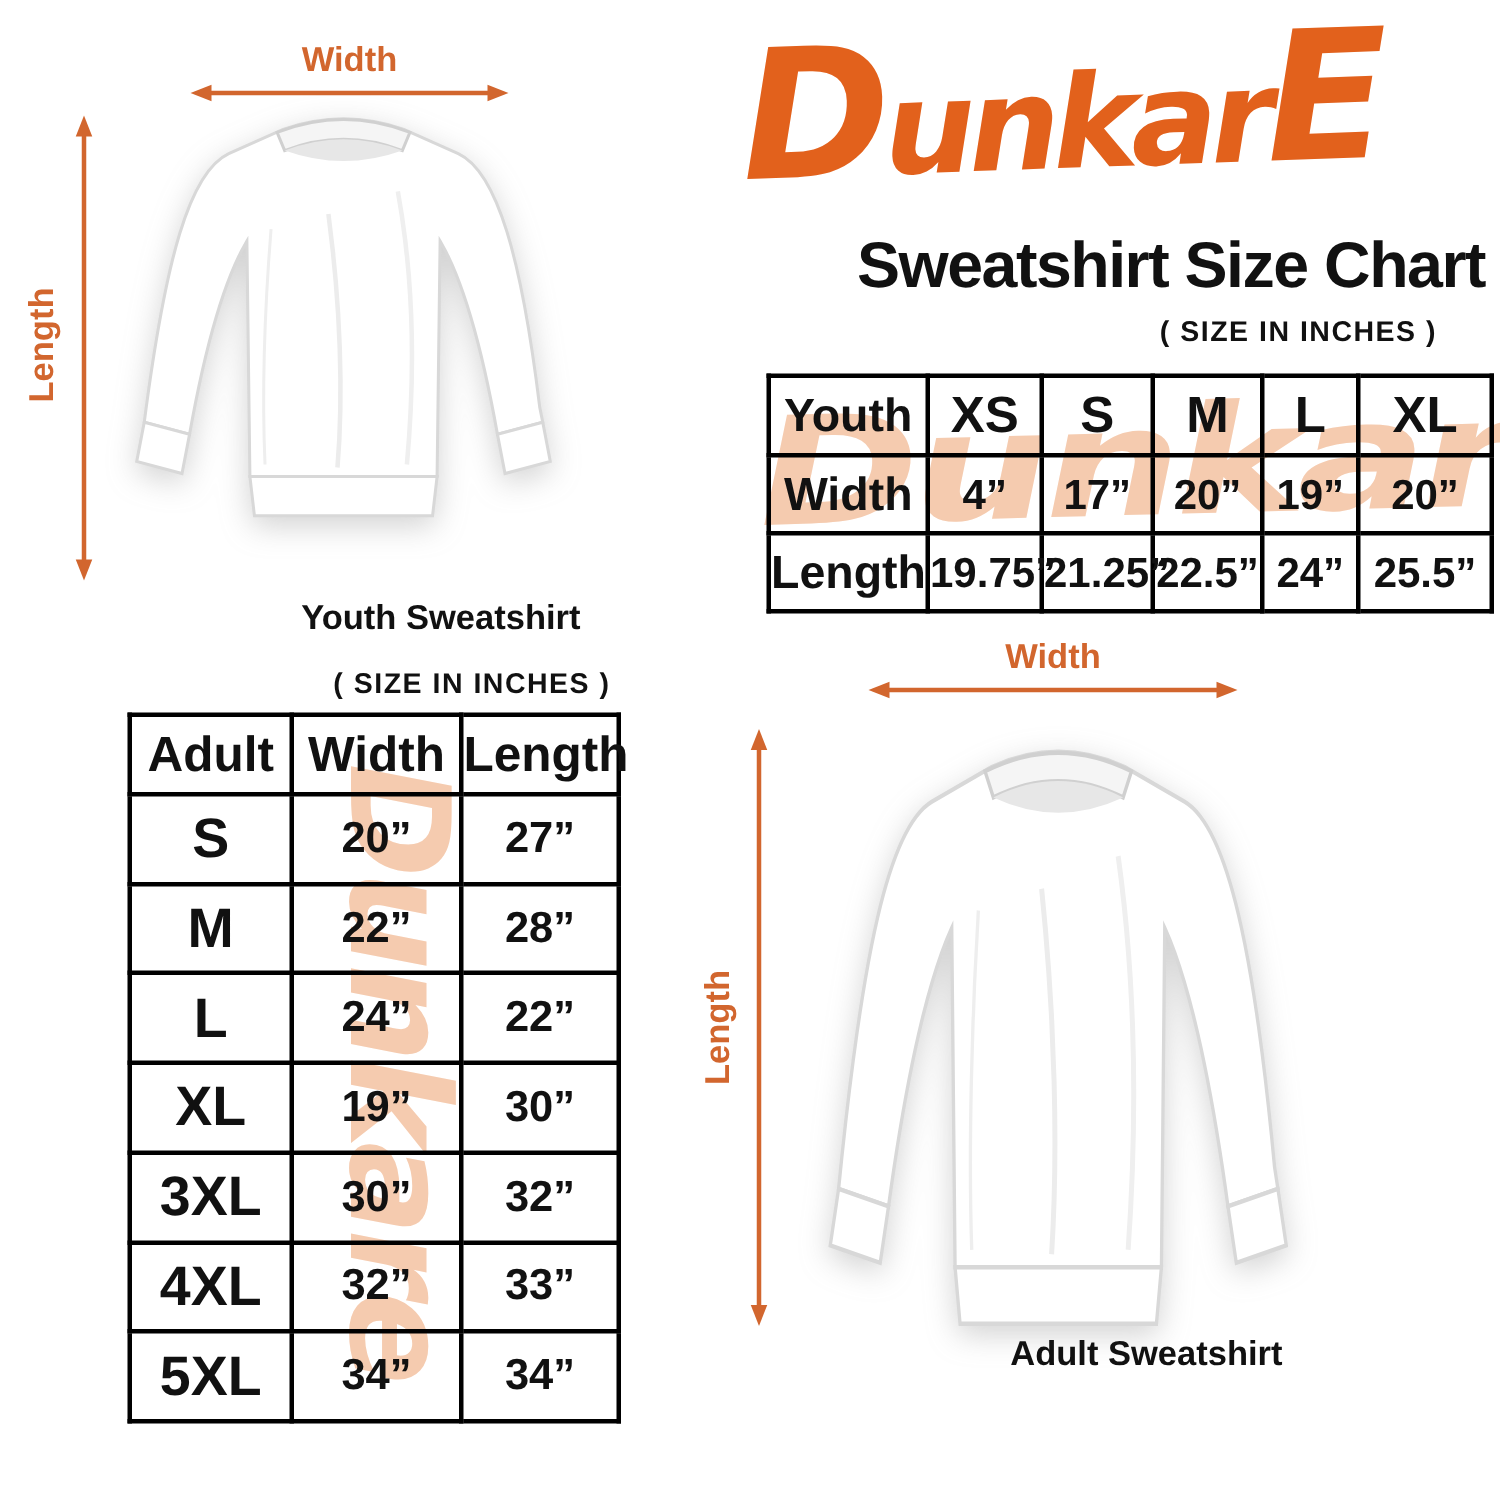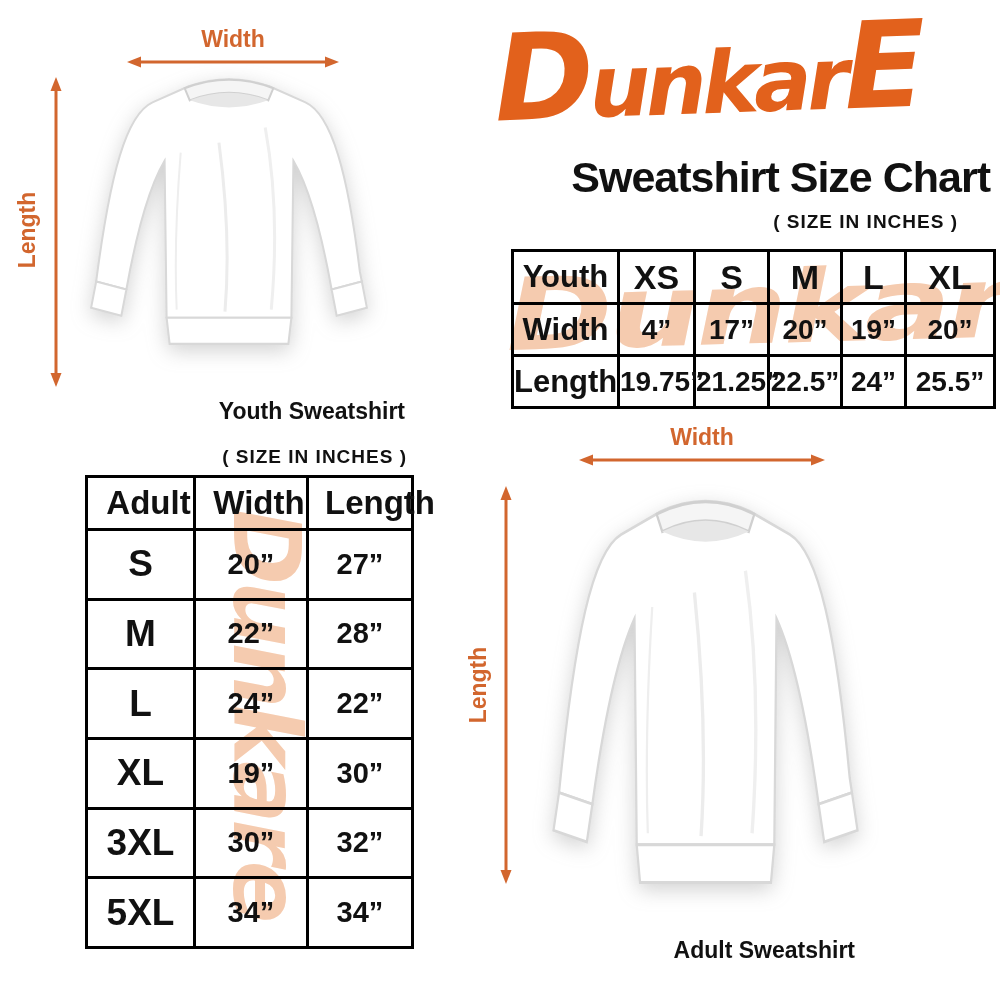--- a/index.html
+++ b/index.html
@@ -31,21 +31,21 @@
   .size-table th, .size-table td {
     border:3px solid #000; text-align:center; vertical-align:middle;
     padding:0; color:#111; background:transparent;
   }
   .youth-table { left:511px; top:249px; width:482px; height:158px; }
   .youth-table .corner      { font-size:31px; font-weight:bold; }
   .youth-table .size-head   { font-size:34px; font-weight:bold; }
   .youth-table .dim-head    { font-size:31px; font-weight:bold; }
   .youth-table .val         { font-size:28px; font-weight:bold; }
   .adult-table { left:85px; top:475px; width:326px; height:474px; }
-  .adult-table th.col-head  { font-size:33px; font-weight:bold;padding-left:16px; }
+  .adult-table th.col-head  { font-size:33px; font-weight:bold; }
   .adult-table th.size-cell { font-size:37px; font-weight:bold; }
   .adult-table td.val       { font-size:29px; font-weight:bold; }
   .size-note-adult {
     position:absolute; left:85px; top:446px; width:322px; text-align:right;
     font-size:19px; font-weight:bold; letter-spacing:1px; z-index:3;
   }
   
   .watermark {
     position:absolute; z-index:1; color:#F5CBAF; font-weight:bold;
     font-style:italic; white-space:nowrap; line-height:1;
@@ -96,21 +96,21 @@
     <path d="M 120 34 Q 160 20 200 34 L 236 50 C 262 62 278 120 290 218 L 292 228 L 262 236 C 252 180 240 135 224 108 L 222 264 L 98 264 L 96 108 C 80 135 68 180 58 236 L 28 228 C 42 120 58 62 84 50 Z" fill="#ffffff" stroke="#d8d8d8" stroke-width="2"></path>
     <path d="M 28 228 L 58 236 L 53 262 L 23 254 Z" fill="#ffffff" stroke="#d8d8d8" stroke-width="2"></path>
     <path d="M 292 228 L 262 236 L 267 262 L 297 254 Z" fill="#ffffff" stroke="#d8d8d8" stroke-width="2"></path>
     <path d="M 98 264 L 222 264 L 219 290 L 101 290 Z" fill="#ffffff" stroke="#d8d8d8" stroke-width="2"></path>
     <path d="M 150 90 C 158 150 160 210 156 258" stroke="#ececec" stroke-width="3" fill="none"></path>
     <path d="M 196 75 C 206 130 208 190 202 256" stroke="#efefef" stroke-width="3" fill="none"></path>
     <path d="M 112 100 C 108 150 106 210 108 256" stroke="#eeeeee" stroke-width="2" fill="none"></path>
     <path d="M 116 36 Q 160 19 204 36 L 199 48 Q 160 33 121 48 Z" fill="#f5f5f5" stroke="#d0d0d0" stroke-width="2"></path>
     <path d="M 121 48 Q 160 33 199 48 Q 160 62 121 48 Z" fill="#e7e7e7"></path>
   </svg>
-  <div class="caption" style="left:155px; top:398px; width:250px;">Youth Sweatshirt</div>
+  <div class="caption" style="left:137px; top:398px; width:250px;">Youth Sweatshirt</div>
 
   <div class="logo"><span class="lg-big">D</span><span class="lg-mid">unkar</span><span class="lg-big">E</span></div>
   <div class="chart-title">Sweatshirt Size Chart</div>
   <div class="size-note-top">( SIZE IN INCHES )</div>
 
   <table class="size-table youth-table">
     <colgroup>
       <col style="width:106px">
         <col style="width:76px">
         <col style="width:74px">
@@ -178,20 +178,25 @@
       <th class="size-cell">XL</th>
       <td class="val">19”</td>
       <td class="val">30”</td>
     </tr>
     <tr>
       <th class="size-cell">3XL</th>
       <td class="val">30”</td>
       <td class="val">32”</td>
     </tr>
     <tr>
+      <th class="size-cell">4XL</th>
+      <td class="val">32”</td>
+      <td class="val">33”</td>
+    </tr>
+    <tr>
       <th class="size-cell">5XL</th>
       <td class="val">34”</td>
       <td class="val">34”</td>
     </tr>
   </tbody>
     </table>
 
   <div class="dim-label" style="left:578px; top:424px; width:248px;">Width</div>
   <svg class="arrow" style="left:578px; top:452px;" width="248" height="16">
     <line x1="13" y1="8" x2="235" y2="8" stroke="#D2662E" stroke-width="3"></line>
@@ -208,15 +213,15 @@
     <path d="M 120 34 Q 160 20 200 34 L 236 50 C 262 62 278 120 290 218 L 292 228 L 262 236 C 252 180 240 135 224 108 L 222 264 L 98 264 L 96 108 C 80 135 68 180 58 236 L 28 228 C 42 120 58 62 84 50 Z" fill="#ffffff" stroke="#d8d8d8" stroke-width="2"></path>
     <path d="M 28 228 L 58 236 L 53 262 L 23 254 Z" fill="#ffffff" stroke="#d8d8d8" stroke-width="2"></path>
     <path d="M 292 228 L 262 236 L 267 262 L 297 254 Z" fill="#ffffff" stroke="#d8d8d8" stroke-width="2"></path>
     <path d="M 98 264 L 222 264 L 219 290 L 101 290 Z" fill="#ffffff" stroke="#d8d8d8" stroke-width="2"></path>
     <path d="M 150 90 C 158 150 160 210 156 258" stroke="#ececec" stroke-width="3" fill="none"></path>
     <path d="M 196 75 C 206 130 208 190 202 256" stroke="#efefef" stroke-width="3" fill="none"></path>
     <path d="M 112 100 C 108 150 106 210 108 256" stroke="#eeeeee" stroke-width="2" fill="none"></path>
     <path d="M 116 36 Q 160 19 204 36 L 199 48 Q 160 33 121 48 Z" fill="#f5f5f5" stroke="#d0d0d0" stroke-width="2"></path>
     <path d="M 121 48 Q 160 33 199 48 Q 160 62 121 48 Z" fill="#e7e7e7"></path>
   </svg>
-  <div class="caption" style="left:605px; top:937px; width:250px;">Adult Sweatshirt</div>
+  <div class="caption" style="left:605px; top:889px; width:250px;">Adult Sweatshirt</div>
 
 </div>
 
 </body></html>

